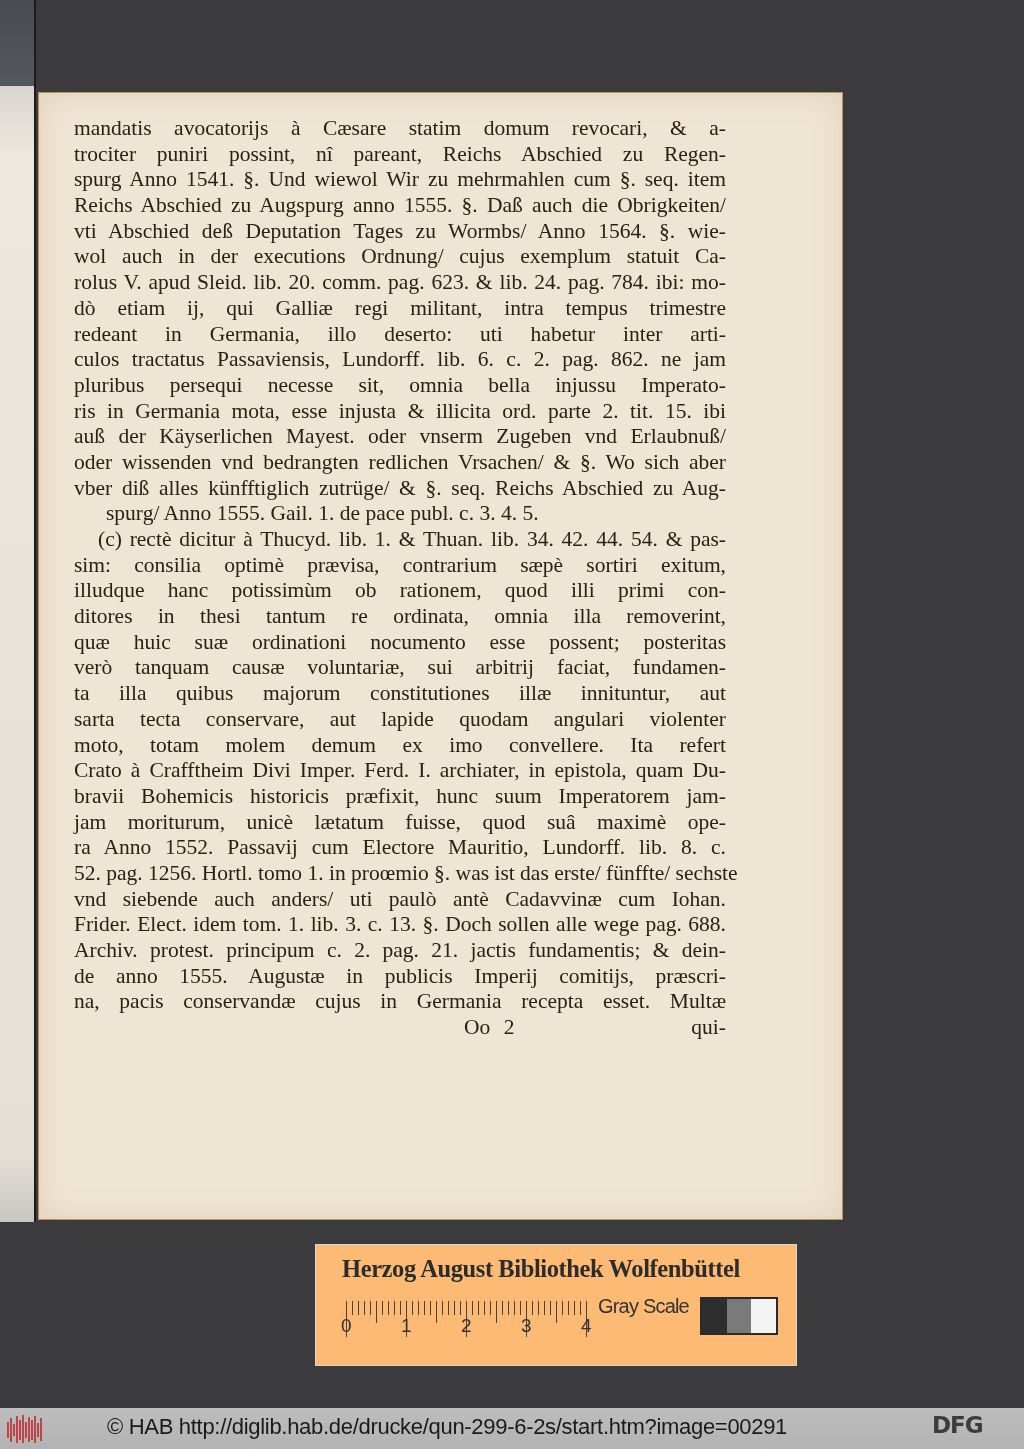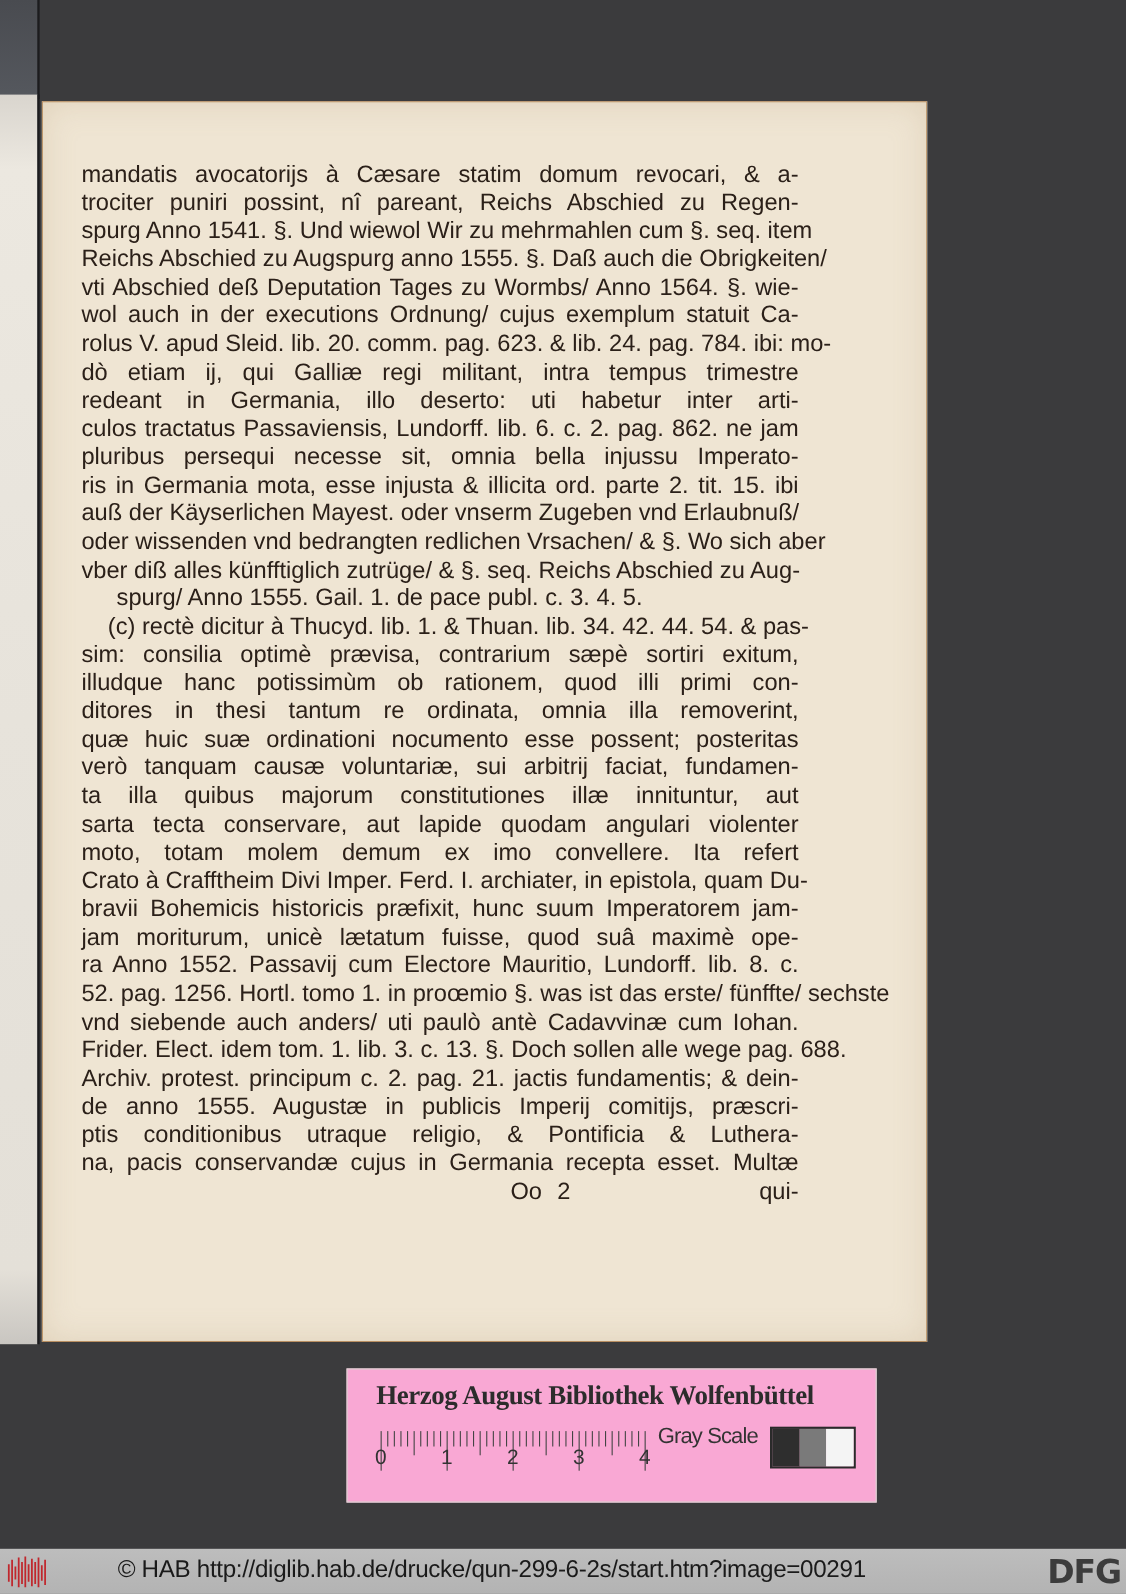--- a/index.html
+++ b/index.html
@@ -23,33 +23,33 @@
     position:absolute; left:0; top:0; width:34px; height:90px;
     background:linear-gradient(180deg,#494b50 0%,#55585e 100%);
     border-right:2px solid #1c1c1e;
   }
   .page {
     position:absolute; left:38px; top:92px; width:805px; height:1128px;
     background:#efe5d3;
     box-shadow: inset 0 0 0 1px #b98f62, inset 0 0 30px rgba(180,150,110,0.25);
   }
   .text-block {
-    position:absolute; left:36px; top:54px; width:652px;
-    font-family:Liberation Sans, sans-serif;
+    position:absolute; left:36px; top:24px; width:652px;
+    font-family:Liberation Serif, serif;
     font-size:21.5px; line-height:25.7px; color:#2b2019;
   }
   .line { white-space:nowrap; display:block; text-align:justify; text-align-last:justify; height:25.7px; }
   .line.last { text-align-last:left;margin-left:32px; }
   .line.indent { padding-left:24px; }
   .line.sig { text-align-last:left; padding-left:390px; word-spacing:8px; }
   .line.sig .catch { position:absolute; right:0; }
 
   .card {
     position:absolute; left:315px; top:1244px; width:480px; height:120px;
-    background:#f9a8d4; border:1px solid #d8d6d0;
+    background:#fdba74; border:1px solid #d8d6d0;
   }
   .card-title {
     position:absolute; left:26px; top:10px;
     font-family:"Liberation Serif", serif; font-weight:bold; font-size:24.5px;
     color:#2c2c2c; letter-spacing:-0.4px; white-space:nowrap;
   }
   .ruler { position:absolute; left:30px; top:52px; width:244px; height:40px; }
   .tick { position:absolute; top:4px; width:1px; background:#444; }
   .ruler-num { position:absolute; top:70px; font-family:"Liberation Sans", sans-serif; font-size:19px; color:#333; }
   .gray-label {
@@ -66,21 +66,21 @@
     position:absolute; left:0; top:1408px; width:1024px; height:41px;
     background:linear-gradient(180deg,#bdbdbd,#b3b3b3);
   }
   .hab-logo { position:absolute; left:6px; top:6px; width:40px; height:30px; }
   .footer-text {
     position:absolute; left:107px; top:6px;
     font-family:"Liberation Sans", sans-serif; font-size:22px; color:#1a1a1a; white-space:nowrap; letter-spacing:-0.3px;
   }
   .dfg {
     position:absolute; left:932px; top:4px;
-    font-family:"DejaVu Sans", sans-serif; font-weight:bold; font-size:30px; color:#3c3c3c; letter-spacing:-1px;margin-left:20px;
+    font-family:"DejaVu Sans", sans-serif; font-weight:bold; font-size:23px; color:#3c3c3c; letter-spacing:-1px;
   }
 </style>
 </head>
 <body>
 
 <div class="backdrop"></div>
 <div class="left-sheet-top"></div>
 <div class="left-sheet"></div>
 
 <div class="page">
@@ -112,21 +112,20 @@
     <span class="line">moto, totam molem demum ex imo convellere.   Ita refert</span>
     <span class="line">Crato à Crafftheim Divi Imper. Ferd. I. archiater, in epistola, quam Du-</span>
     <span class="line">bravii Bohemicis historicis præfixit, hunc suum Imperatorem jam-</span>
     <span class="line">jam moriturum, unicè lætatum fuisse, quod suâ maximè ope-</span>
     <span class="line">ra Anno 1552. Passavij cum Electore Mauritio, Lundorff. lib. 8. c.</span>
     <span class="line">52. pag. 1256. Hortl. tomo 1. in proœmio §. was ist das erste/ fünffte/ sechste</span>
     <span class="line">vnd siebende auch anders/ uti paulò antè Cadavvinæ cum Iohan.</span>
     <span class="line">Frider. Elect. idem tom. 1. lib. 3. c. 13. §. Doch sollen alle wege pag. 688.</span>
     <span class="line">Archiv. protest. principum c. 2. pag. 21. jactis fundamentis; &amp; dein-</span>
     <span class="line">de anno 1555. Augustæ in publicis Imperij comitijs, præscri-</span>
-    <span class="line">ptis conditionibus utraque religio, &amp; Pontificia &amp; Luthera-</span>
     <span class="line">na, pacis conservandæ cujus in Germania recepta esset. Multæ</span>
     <span class="line sig" style="position:relative;">
       <span>Oo 2</span>
       <span class="catch">qui-</span>
     </span>
   </div>
 </div>
 
 <div class="card">
   <div class="card-title">Herzog August Bibliothek Wolfenbüttel</div>

